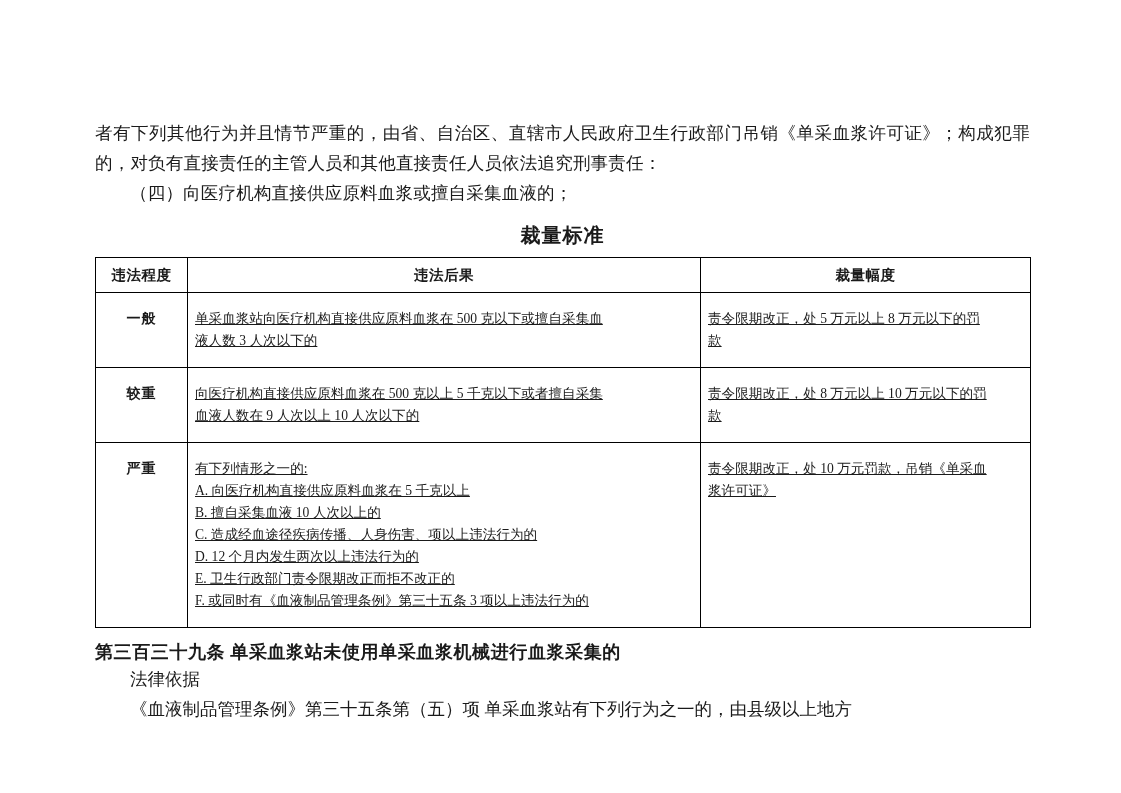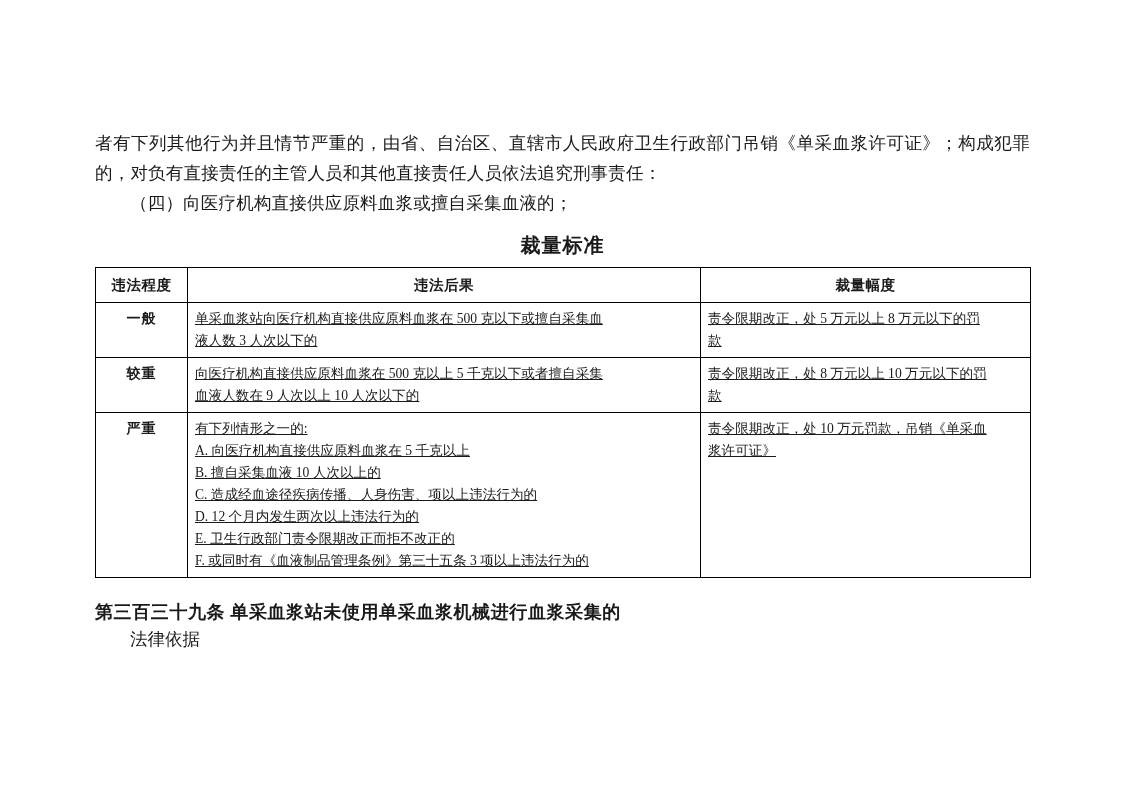--- a/index.html
+++ b/index.html
@@ -10,21 +10,21 @@
   body {
     width: 1121px;
     height: 793px;
     position: relative;
     font-family: "Liberation Serif", "DejaVu Serif", serif;
     color: #1a1a1a;
     overflow: hidden;
   }
   .page {
     position: absolute;
-    left: 0; top: 10px;
+    left: 0; top: 0;
     width: 1121px;
     height: 661px;
     box-sizing: border-box;
     padding: 0;
   }
   .content {
     position: absolute;
     left: 95px;
     top: 118px;
     width: 935px;
@@ -49,21 +49,21 @@
   }
   table.std {
     border-collapse: collapse;
     width: 935px;
     table-layout: fixed;
     font-size: 13.6px;
     line-height: 22px;
   }
   table.std th, table.std td {
     border: 1px solid #000000;
-    padding: 5px 7px;
+    padding: 15px 7px;
     vertical-align: top;
   }
   table.std thead th {
     text-align: center;
     font-weight: bold;
     font-size: 14.5px;
     padding: 6px 7px;
     letter-spacing: 0.5px;
     vertical-align: middle;
   }
@@ -80,21 +80,21 @@
   td.range {
     vertical-align: middle;
   }
   .cause-line {
     display: block;
     text-decoration: underline;
   }
   .heading {
     font-size: 18px;
     font-weight: bold;
-    margin-top: 22px;
+    margin-top: 12px;
     letter-spacing: 0.6px;
   }
   .subhead {
     font-size: 17.5px;
     line-height: 30px;
     text-indent: 35px;
   }
   .footer {
     position: absolute;
     left: 0;
@@ -169,16 +169,17 @@
           <td class="range">
             <span class="cause-line">责令限期改正，处 10 万元罚款，吊销《单采血</span>
             <span class="cause-line">浆许可证》</span>
           </td>
         </tr>
       </tbody>
     </table>
 
     <div class="heading">第三百三十九条  单采血浆站未使用单采血浆机械进行血浆采集的</div>
     <div class="subhead">法律依据</div>
+    <div class="subhead">《血液制品管理条例》第三十五条第（五）项   单采血浆站有下列行为之一的，由县级以上地方</div>
 
   </div>
 
 </div>
 
 </body></html>

